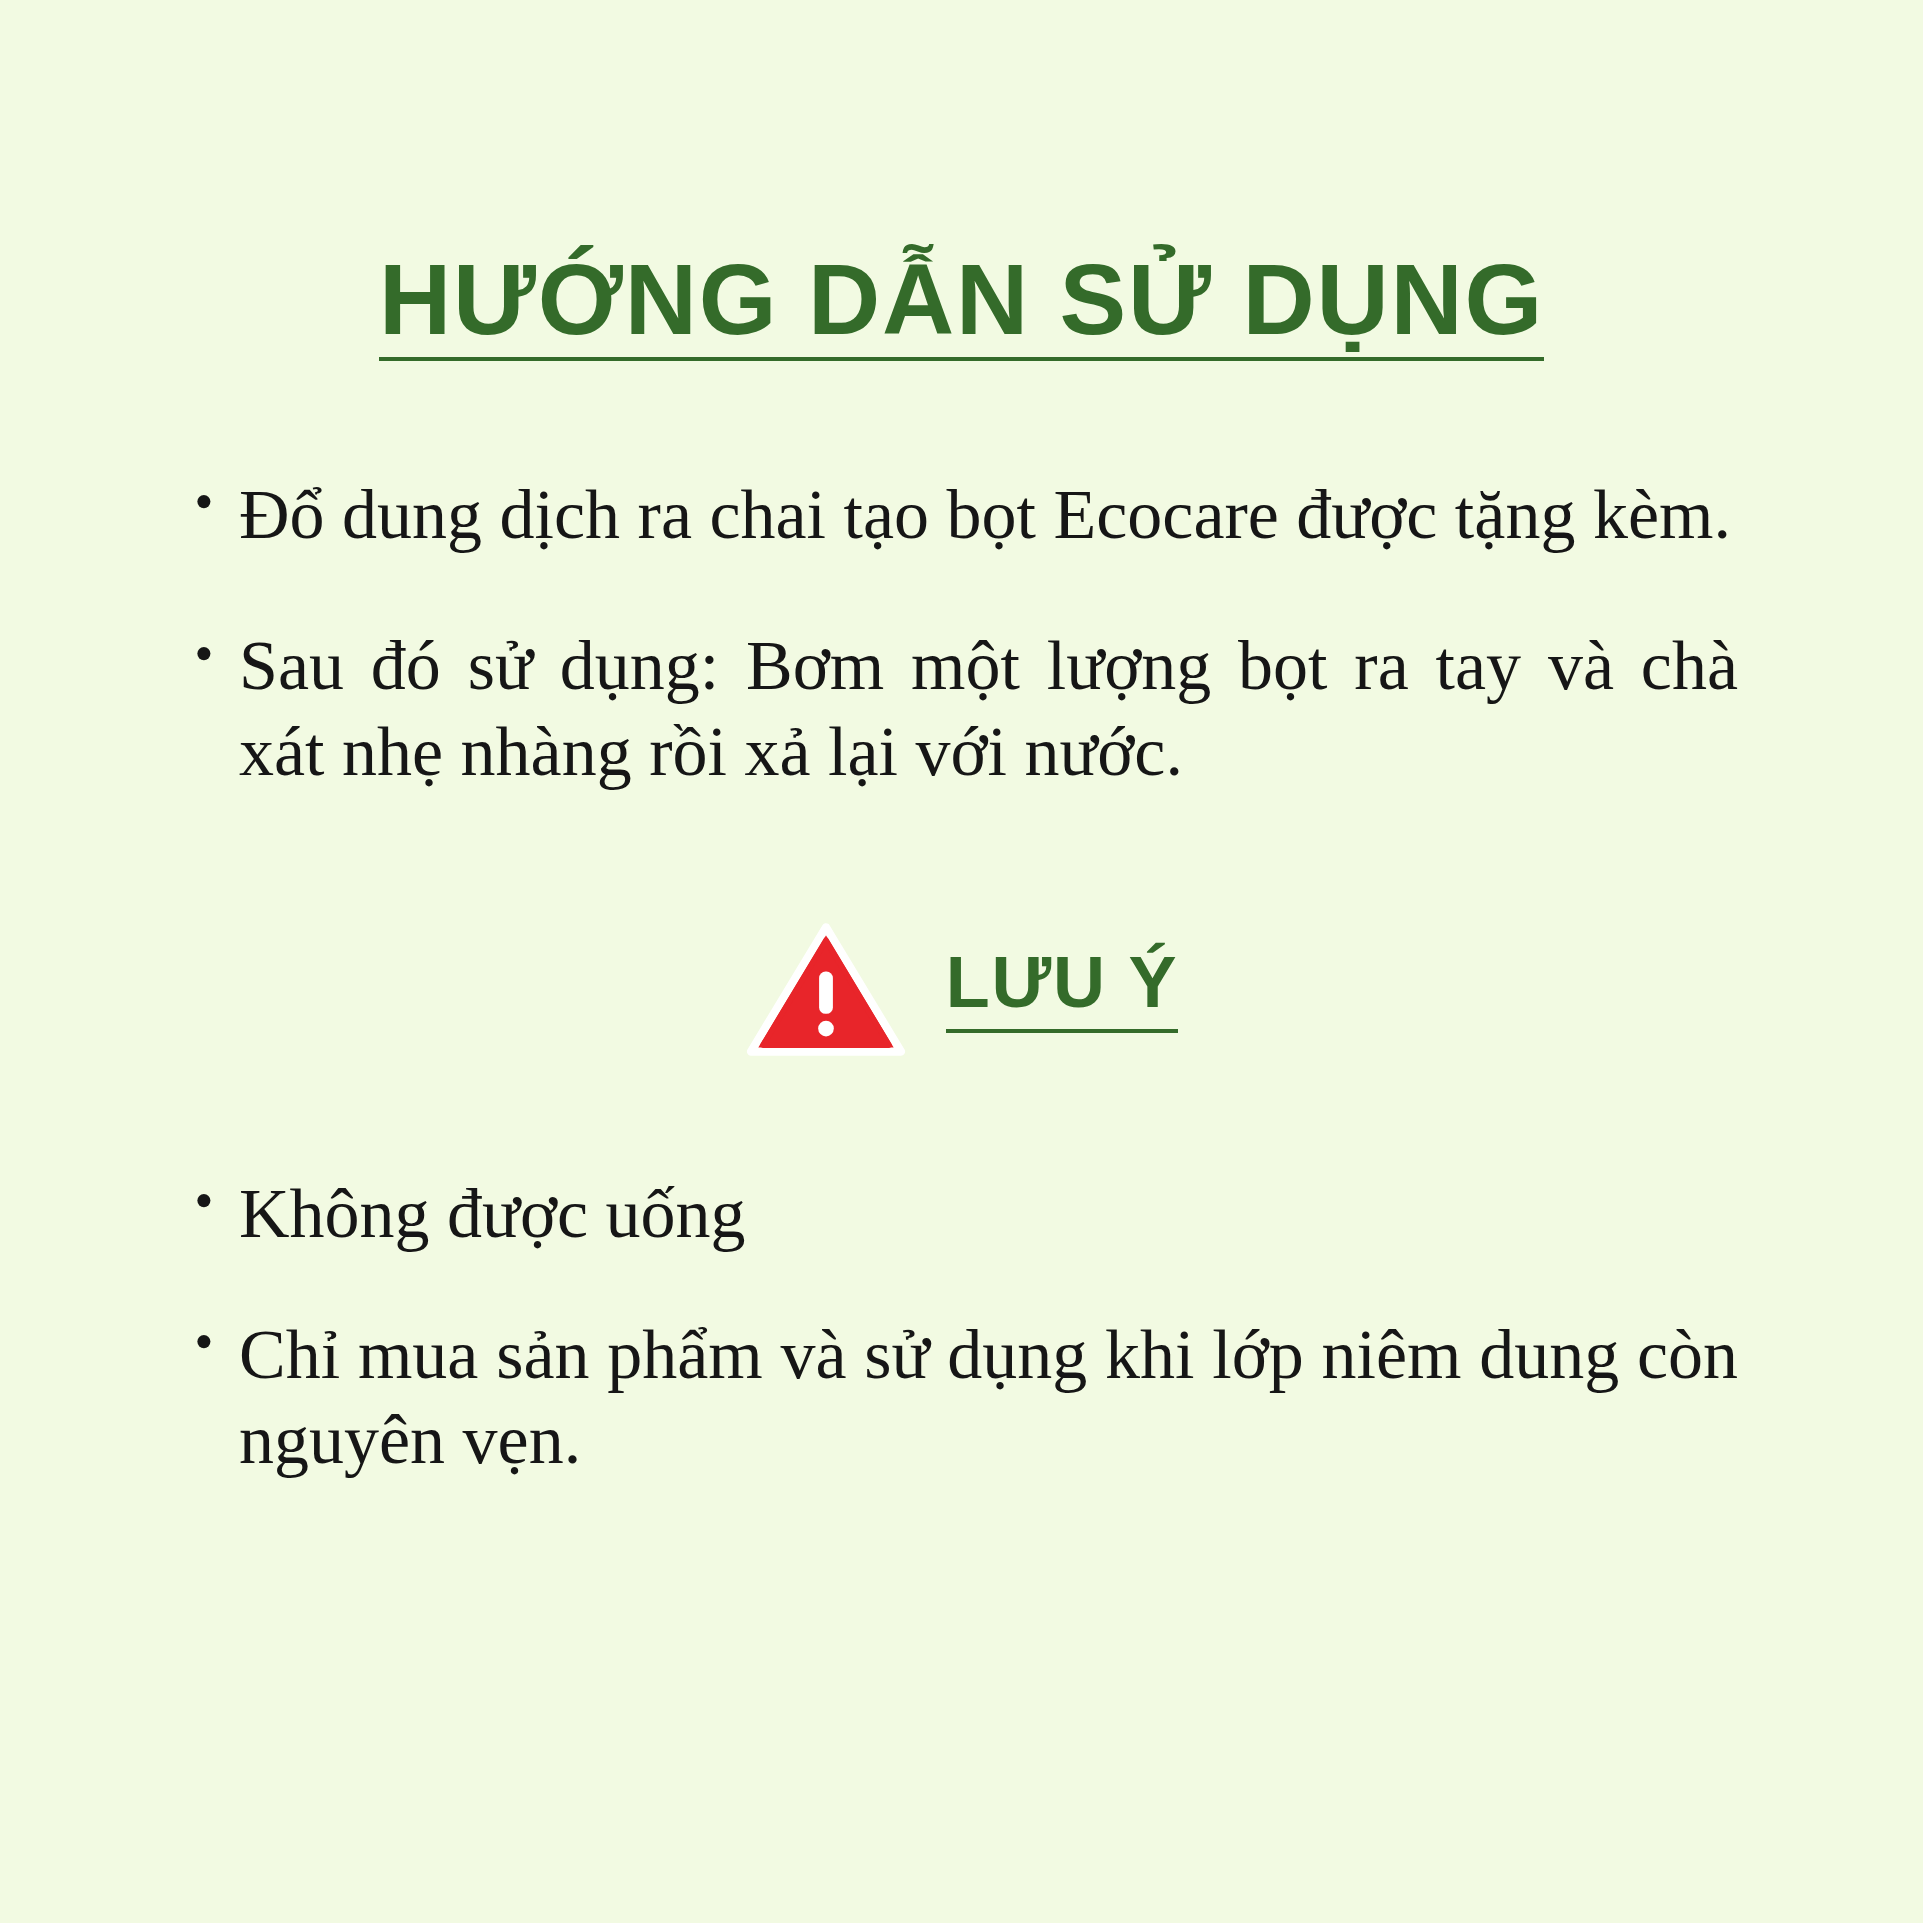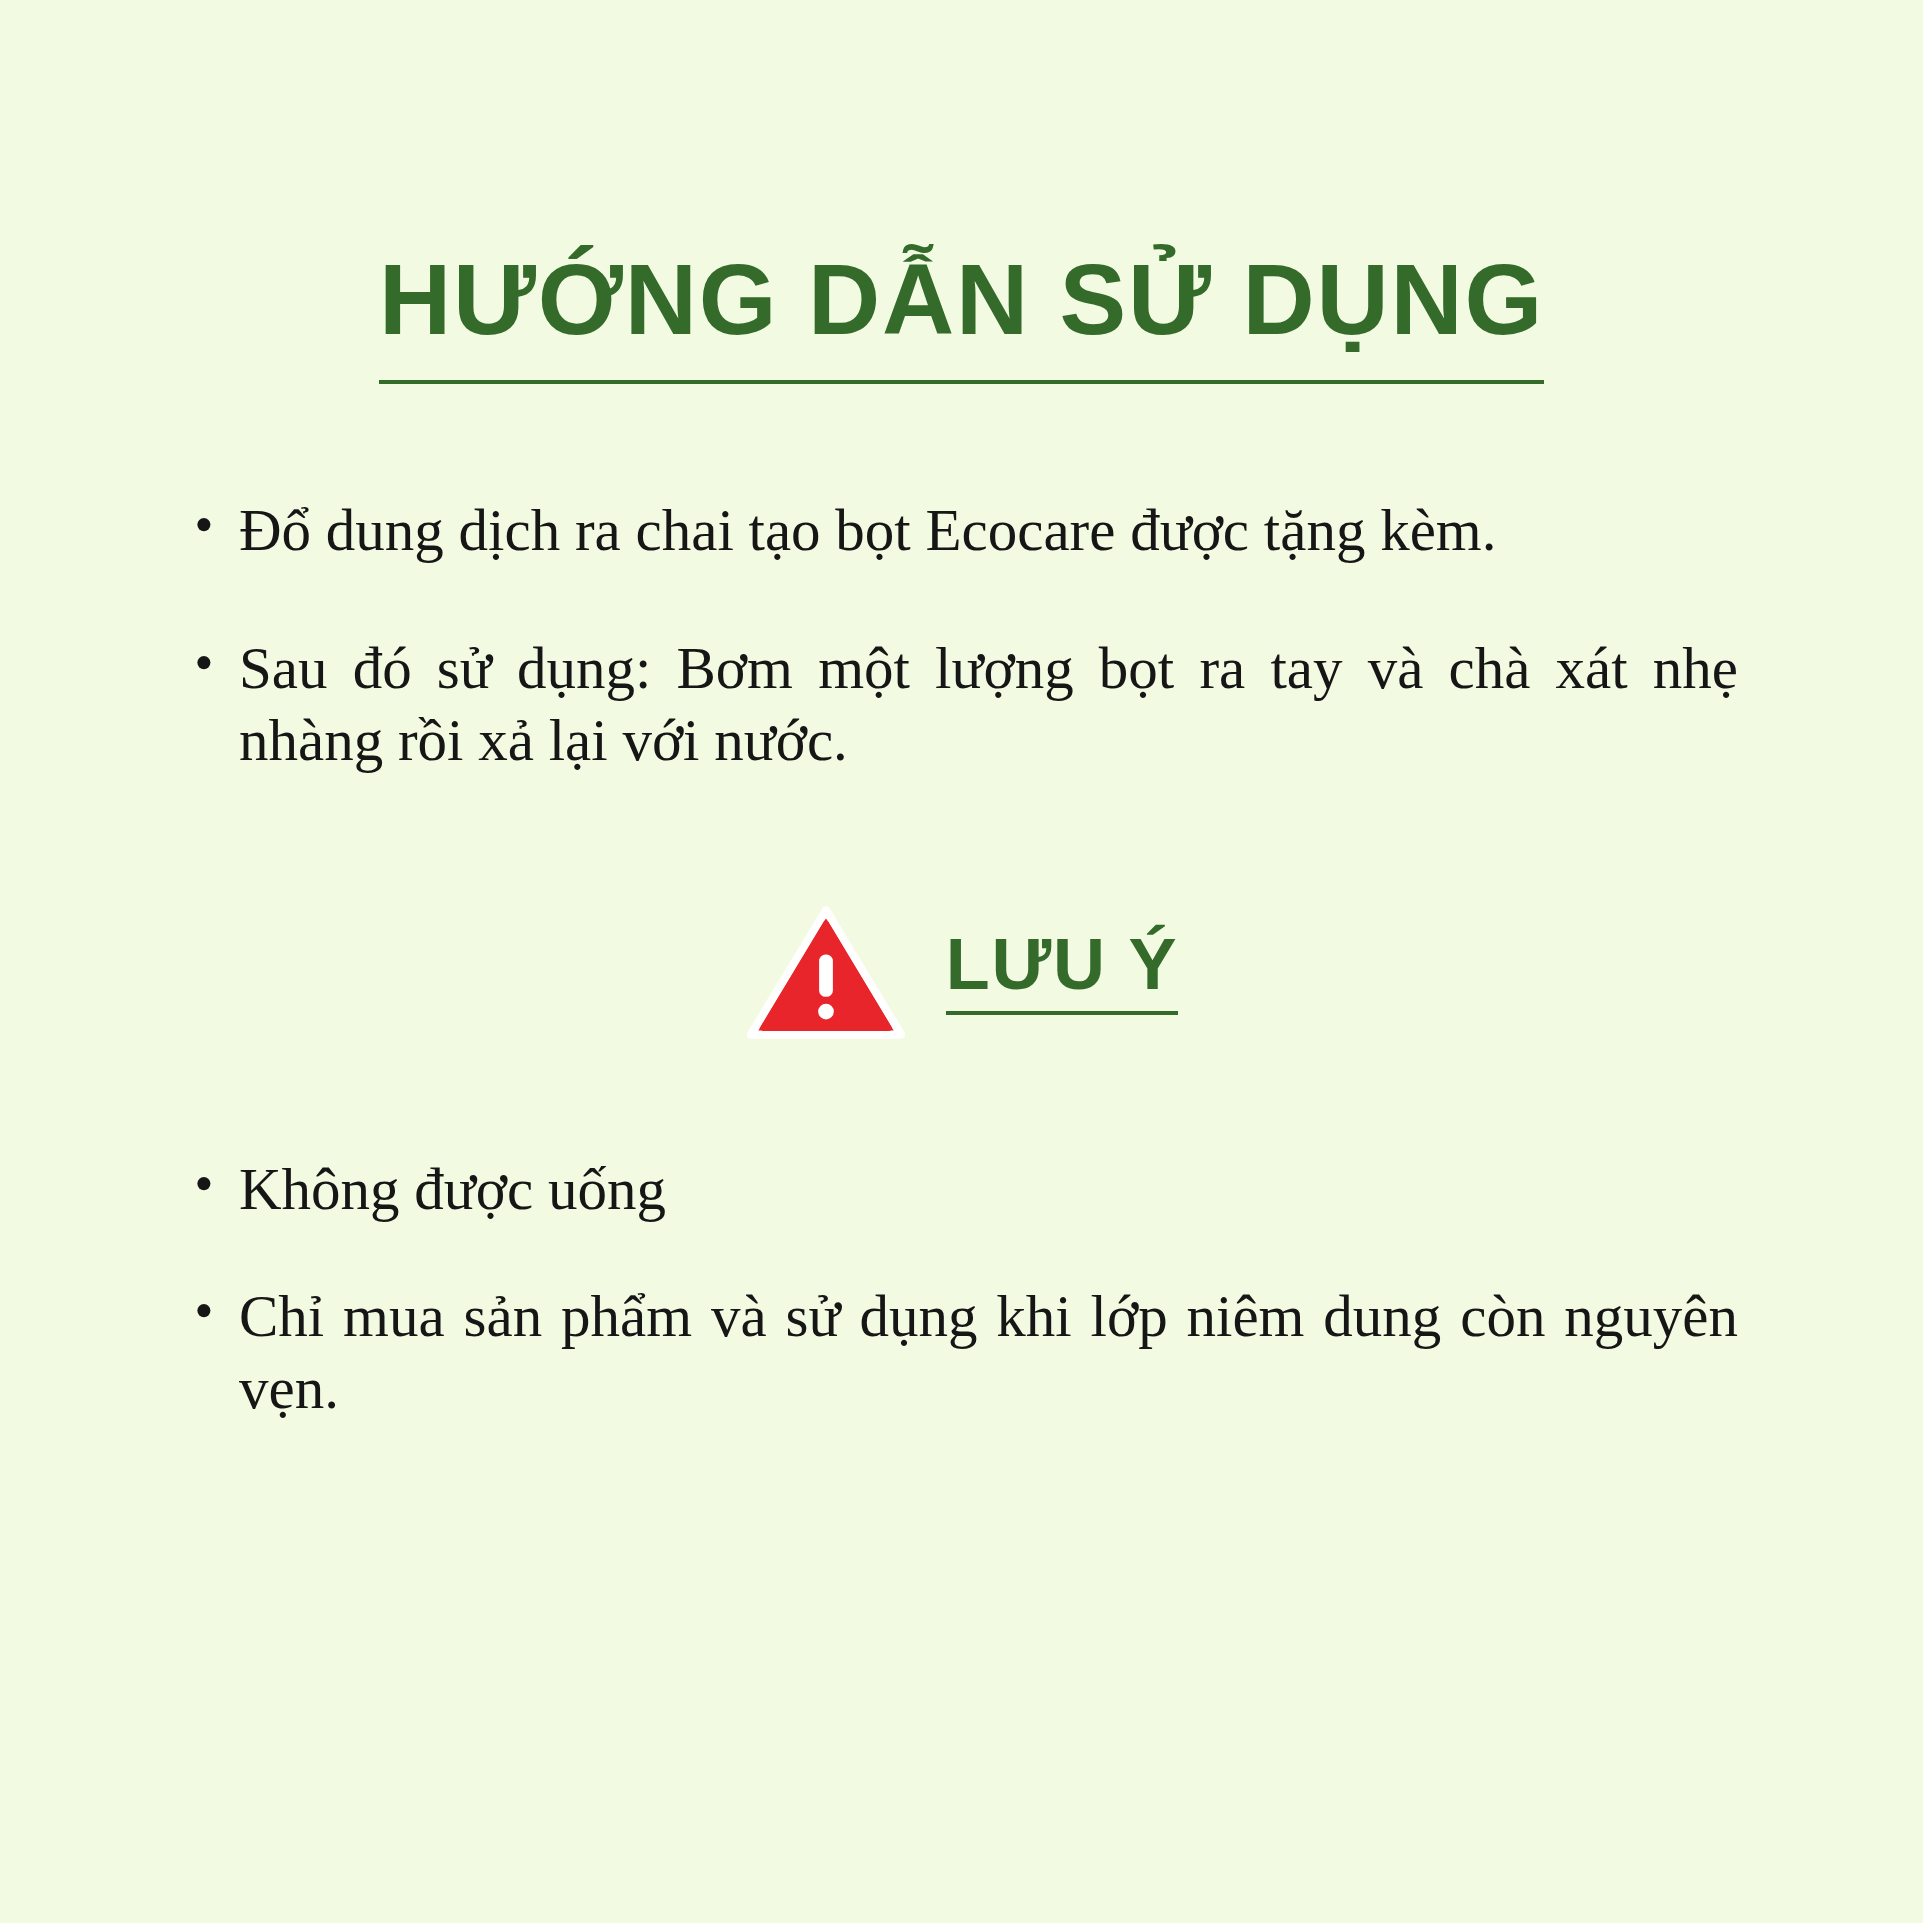--- a/index.html
+++ b/index.html
@@ -26,31 +26,31 @@
     font-family: "Liberation Sans", sans-serif;
     font-weight: bold;
     font-size: 100px;
     letter-spacing: 1.8px;
     padding-top: 180px;
     line-height: 1.05;
   }
   .main-title .underline-text {
     display: inline-block;
     border-bottom: 4.6px solid #346b2a;
-    padding-bottom: 28px;
+    padding-bottom: 5px;
   }
   .bullet-list {
     list-style: none;
     margin: 0;
     padding: 0;
   }
   .bullet-list li {
     position: relative;
     padding-left: 54px;
-    font-size: 59px;
+    font-size: 70px;
     line-height: 1.22;
     color: #161616;
     margin-bottom: 48px;
     text-align: justify;
     text-justify: inter-word;
   }
   .bullet-list li::before {
     content: "\2022";
     position: absolute;
     left: 9.2px;

